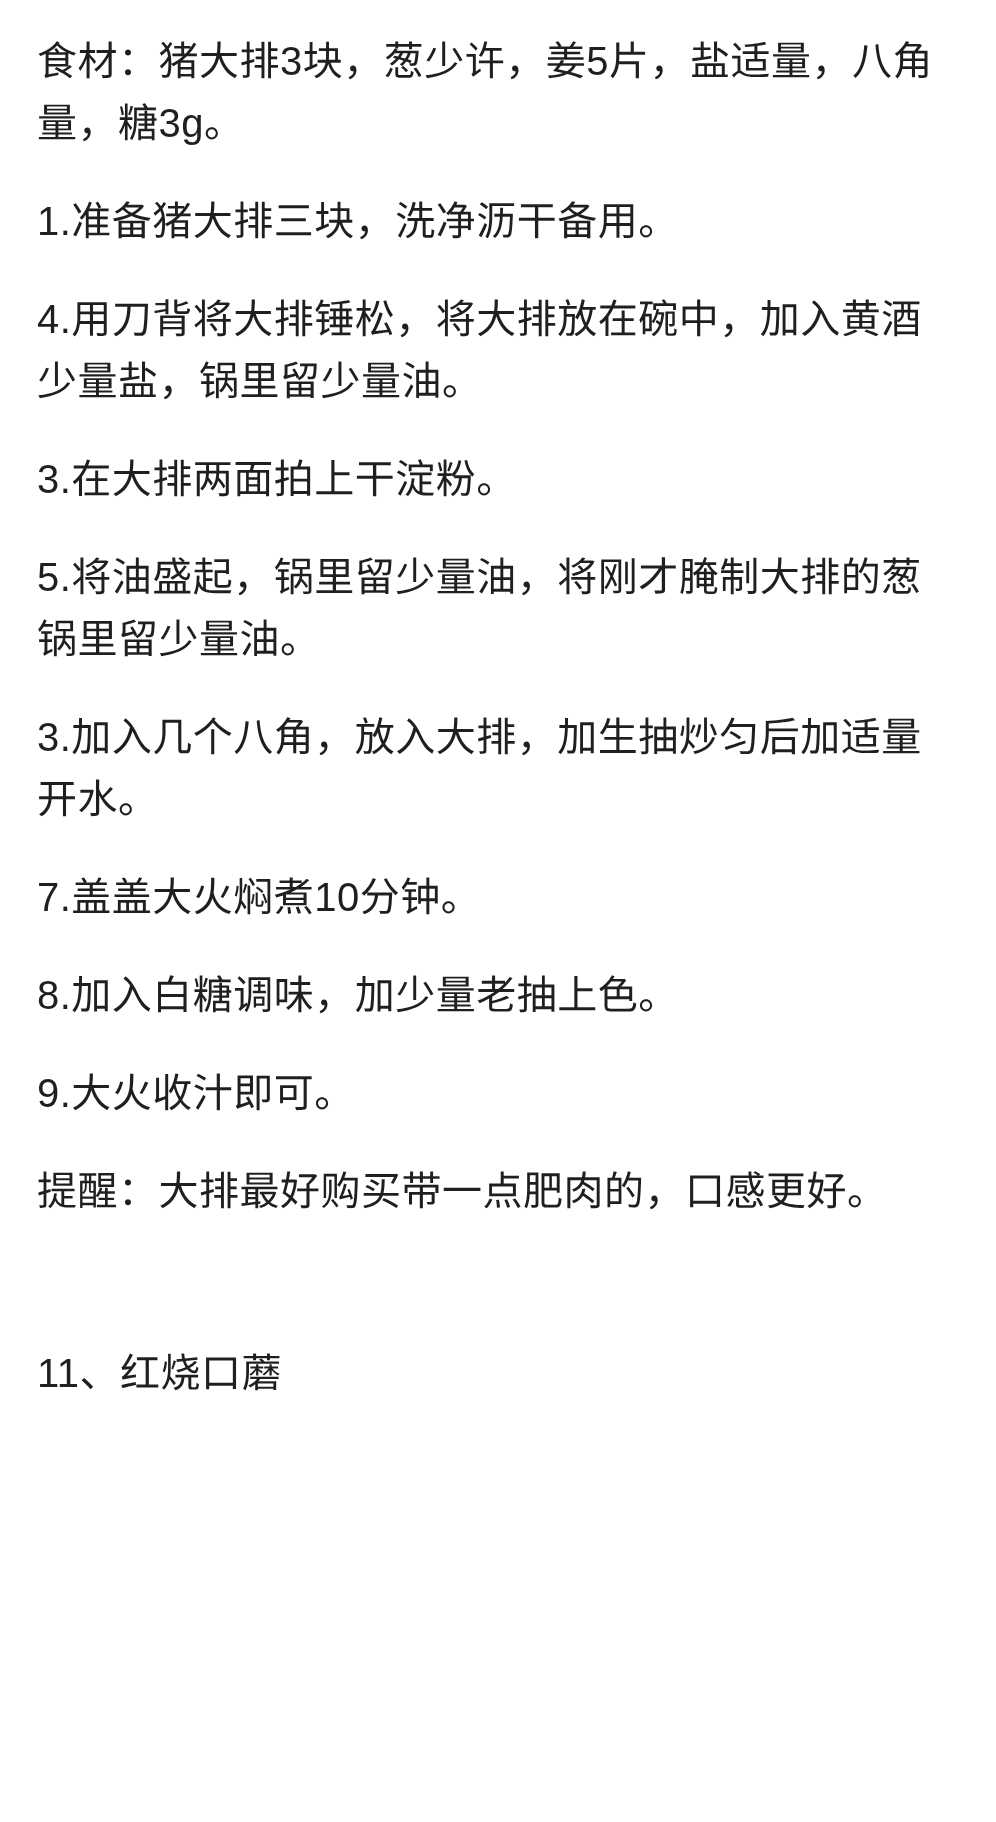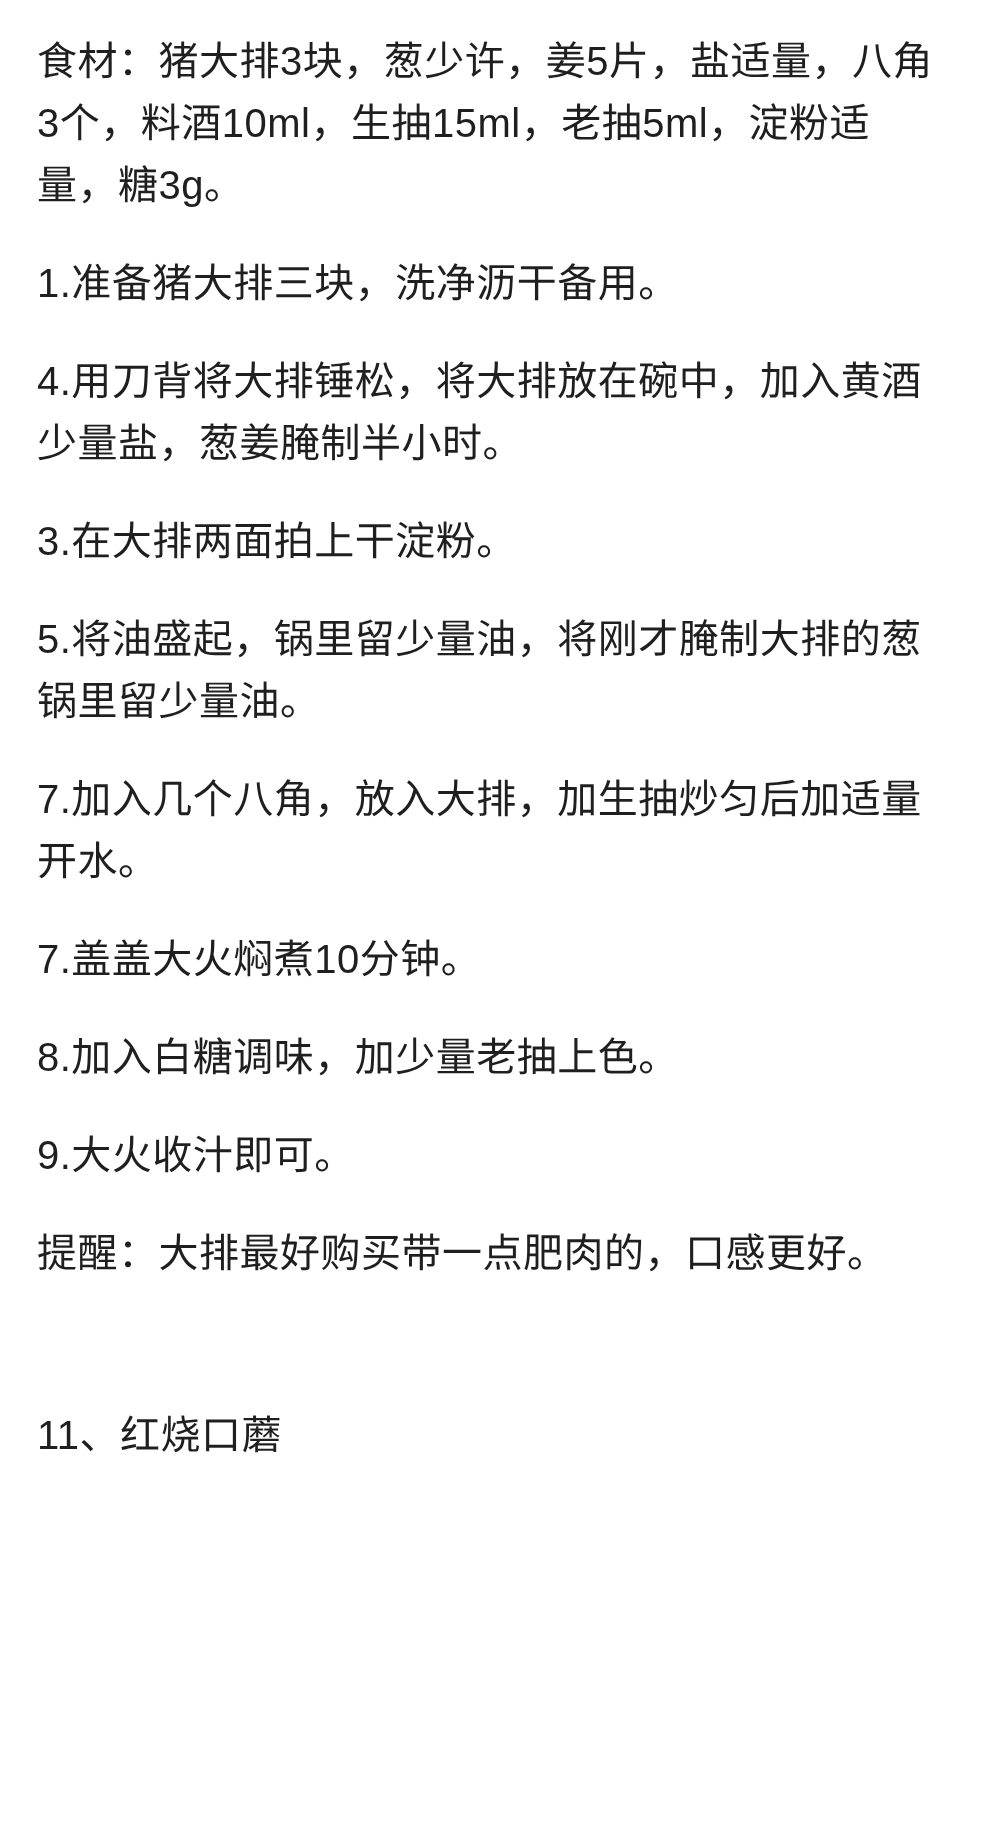--- a/index.html
+++ b/index.html
@@ -37,46 +37,45 @@
     height: 84px;
   }
 </style>
 </head>
 <body>
 
 <div class="page">
 
   <p class="para">
     <span class="line">食材：猪大排3块，葱少许，姜5片，盐适量，八角</span>
-    <span class="line">3个，料酒10ml，生抽15ml，老抽5ml，淀粉适</span>
     <span class="line">量，糖3g。</span>
   </p>
 
 
   <p class="para">
     <span class="line">1.准备猪大排三块，洗净沥干备用。</span>
   </p>
 
   <p class="para">
     <span class="line">4.用刀背将大排锤松，将大排放在碗中，加入黄酒</span>
-    <span class="line">少量盐，葱姜腌制半小时。</span>
+    <span class="line">少量盐，锅里留少量油。</span>
   </p>
 
   <p class="para">
     <span class="line">3.在大排两面拍上干淀粉。</span>
   </p>
 
 
   <p class="para">
     <span class="line">5.将油盛起，锅里留少量油，将刚才腌制大排的葱</span>
     <span class="line">锅里留少量油。</span>
   </p>
 
   <p class="para">
-    <span class="line">7.加入几个八角，放入大排，加生抽炒匀后加适量</span>
+    <span class="line">3.加入几个八角，放入大排，加生抽炒匀后加适量</span>
     <span class="line">开水。</span>
   </p>
 
   <p class="para">
     <span class="line">7.盖盖大火焖煮10分钟。</span>
   </p>
 
   <p class="para">
     <span class="line">8.加入白糖调味，加少量老抽上色。</span>
   </p>

